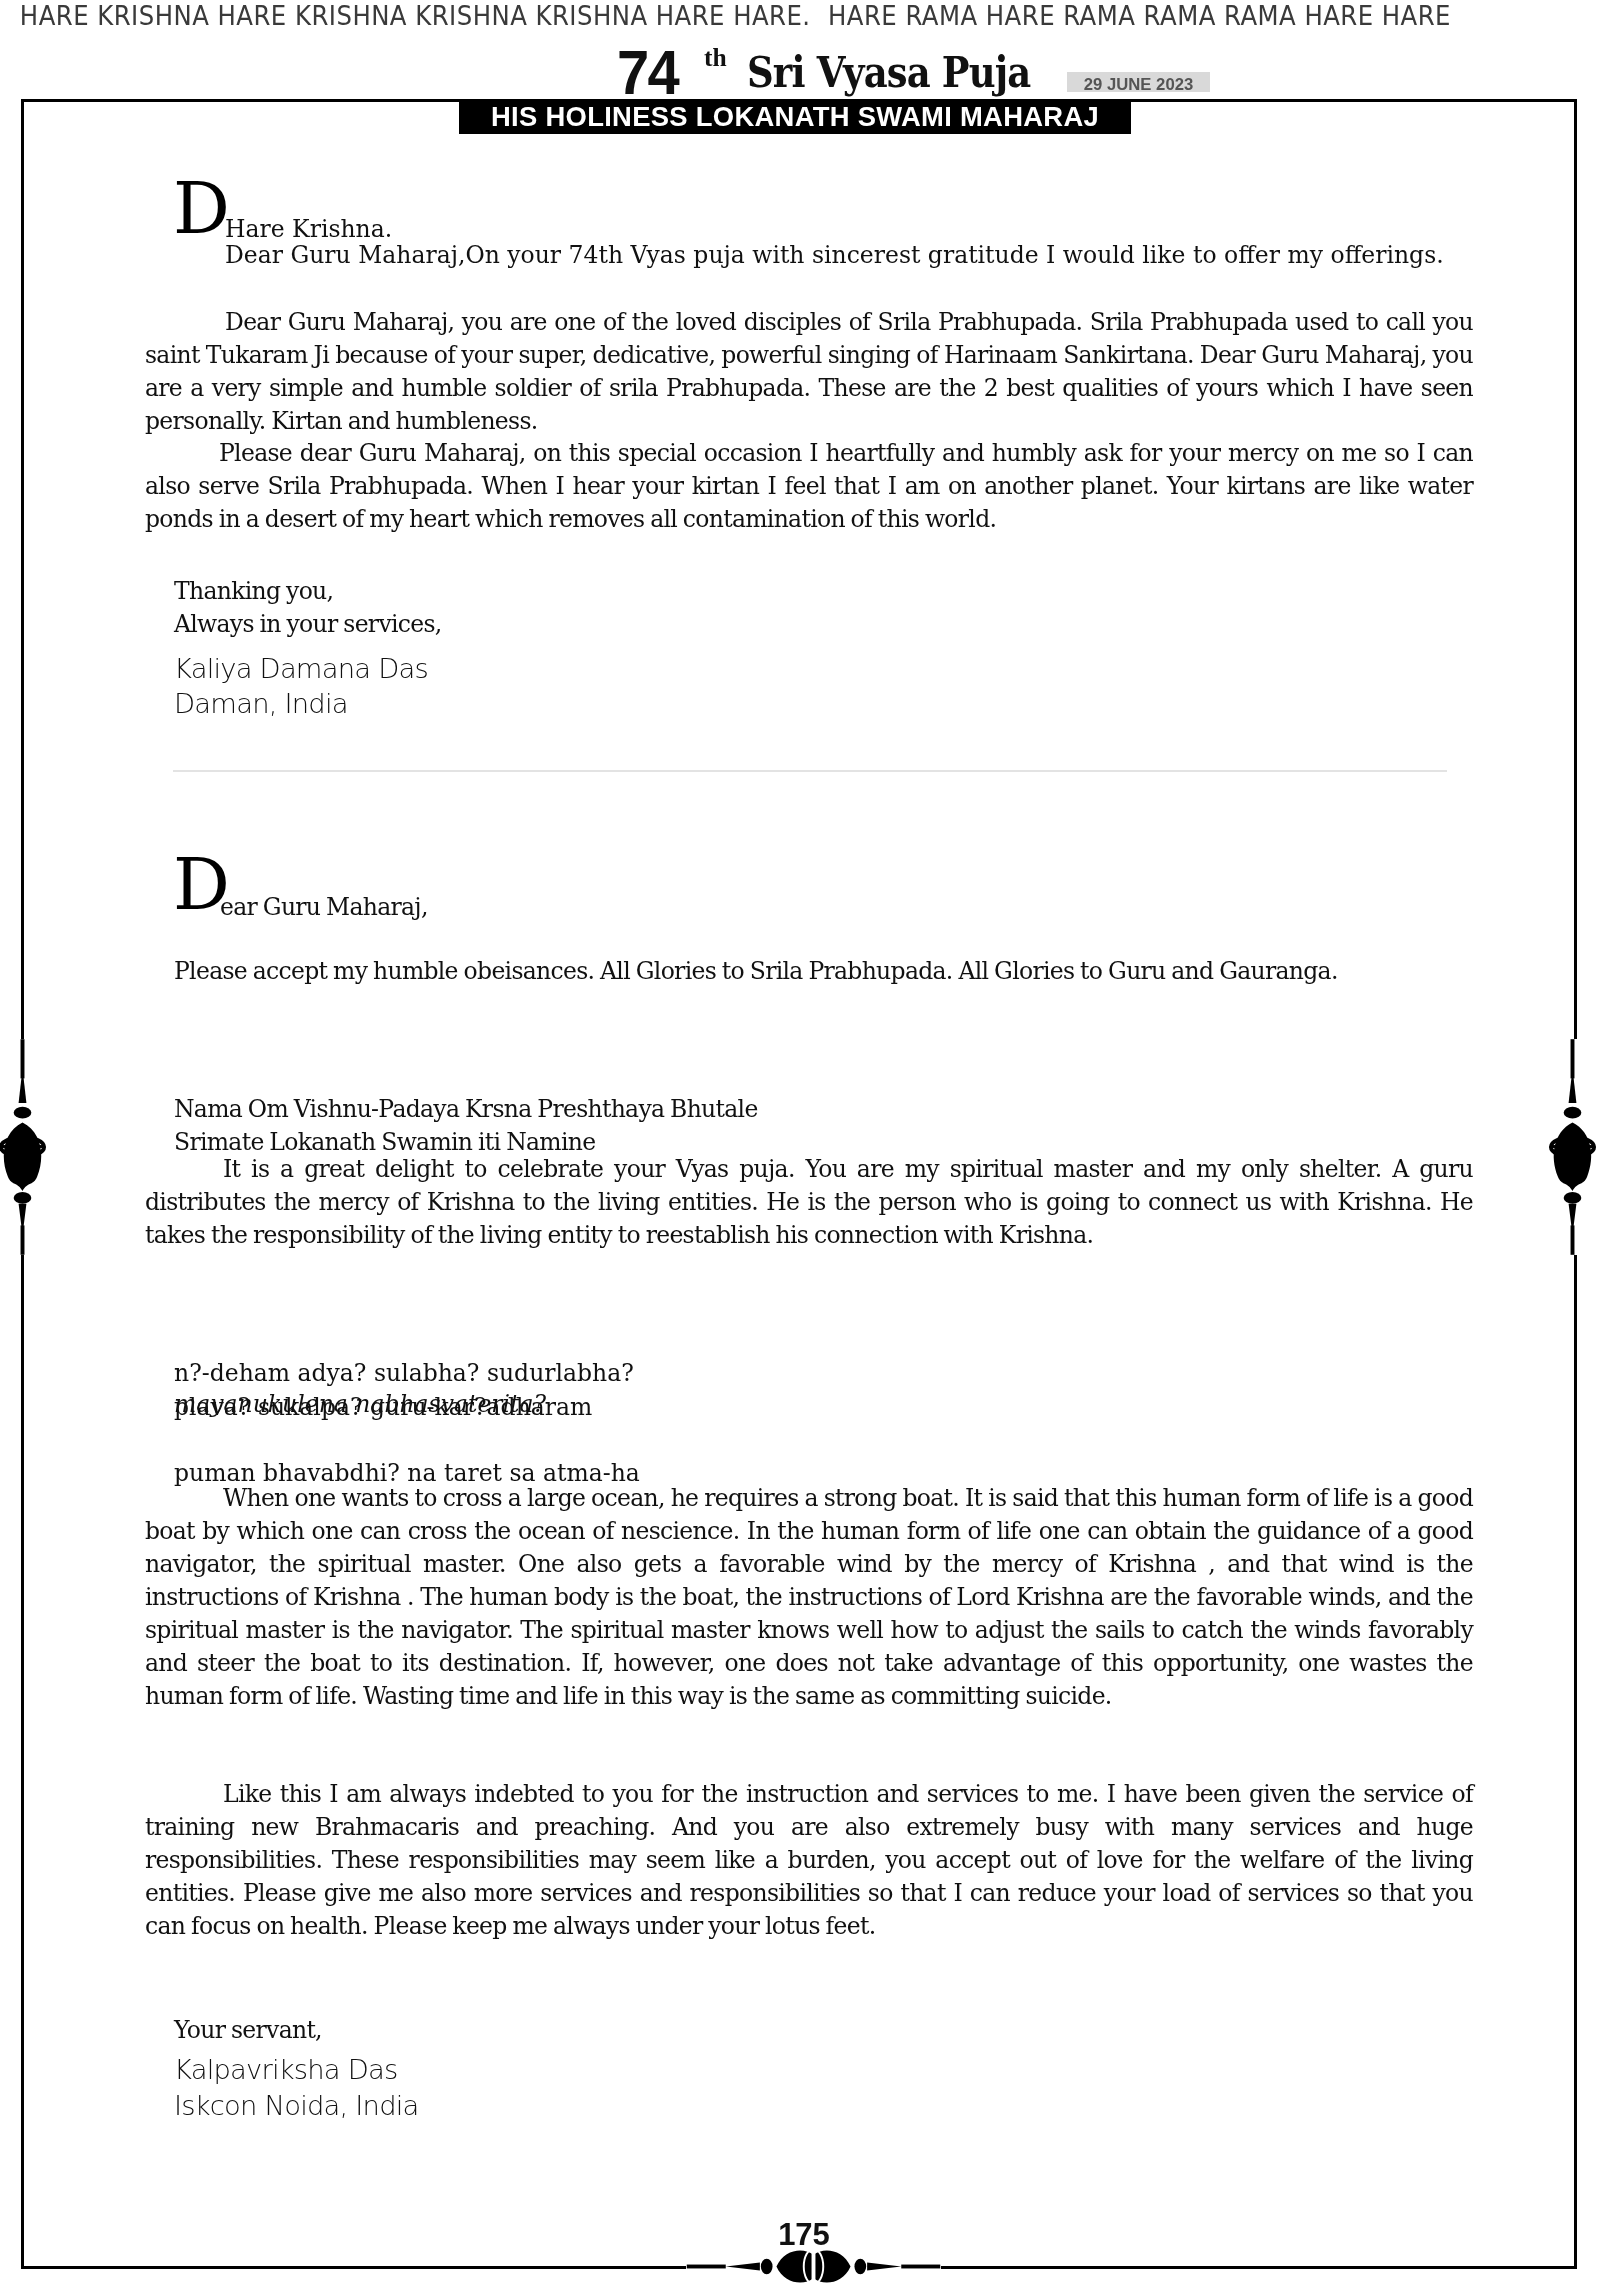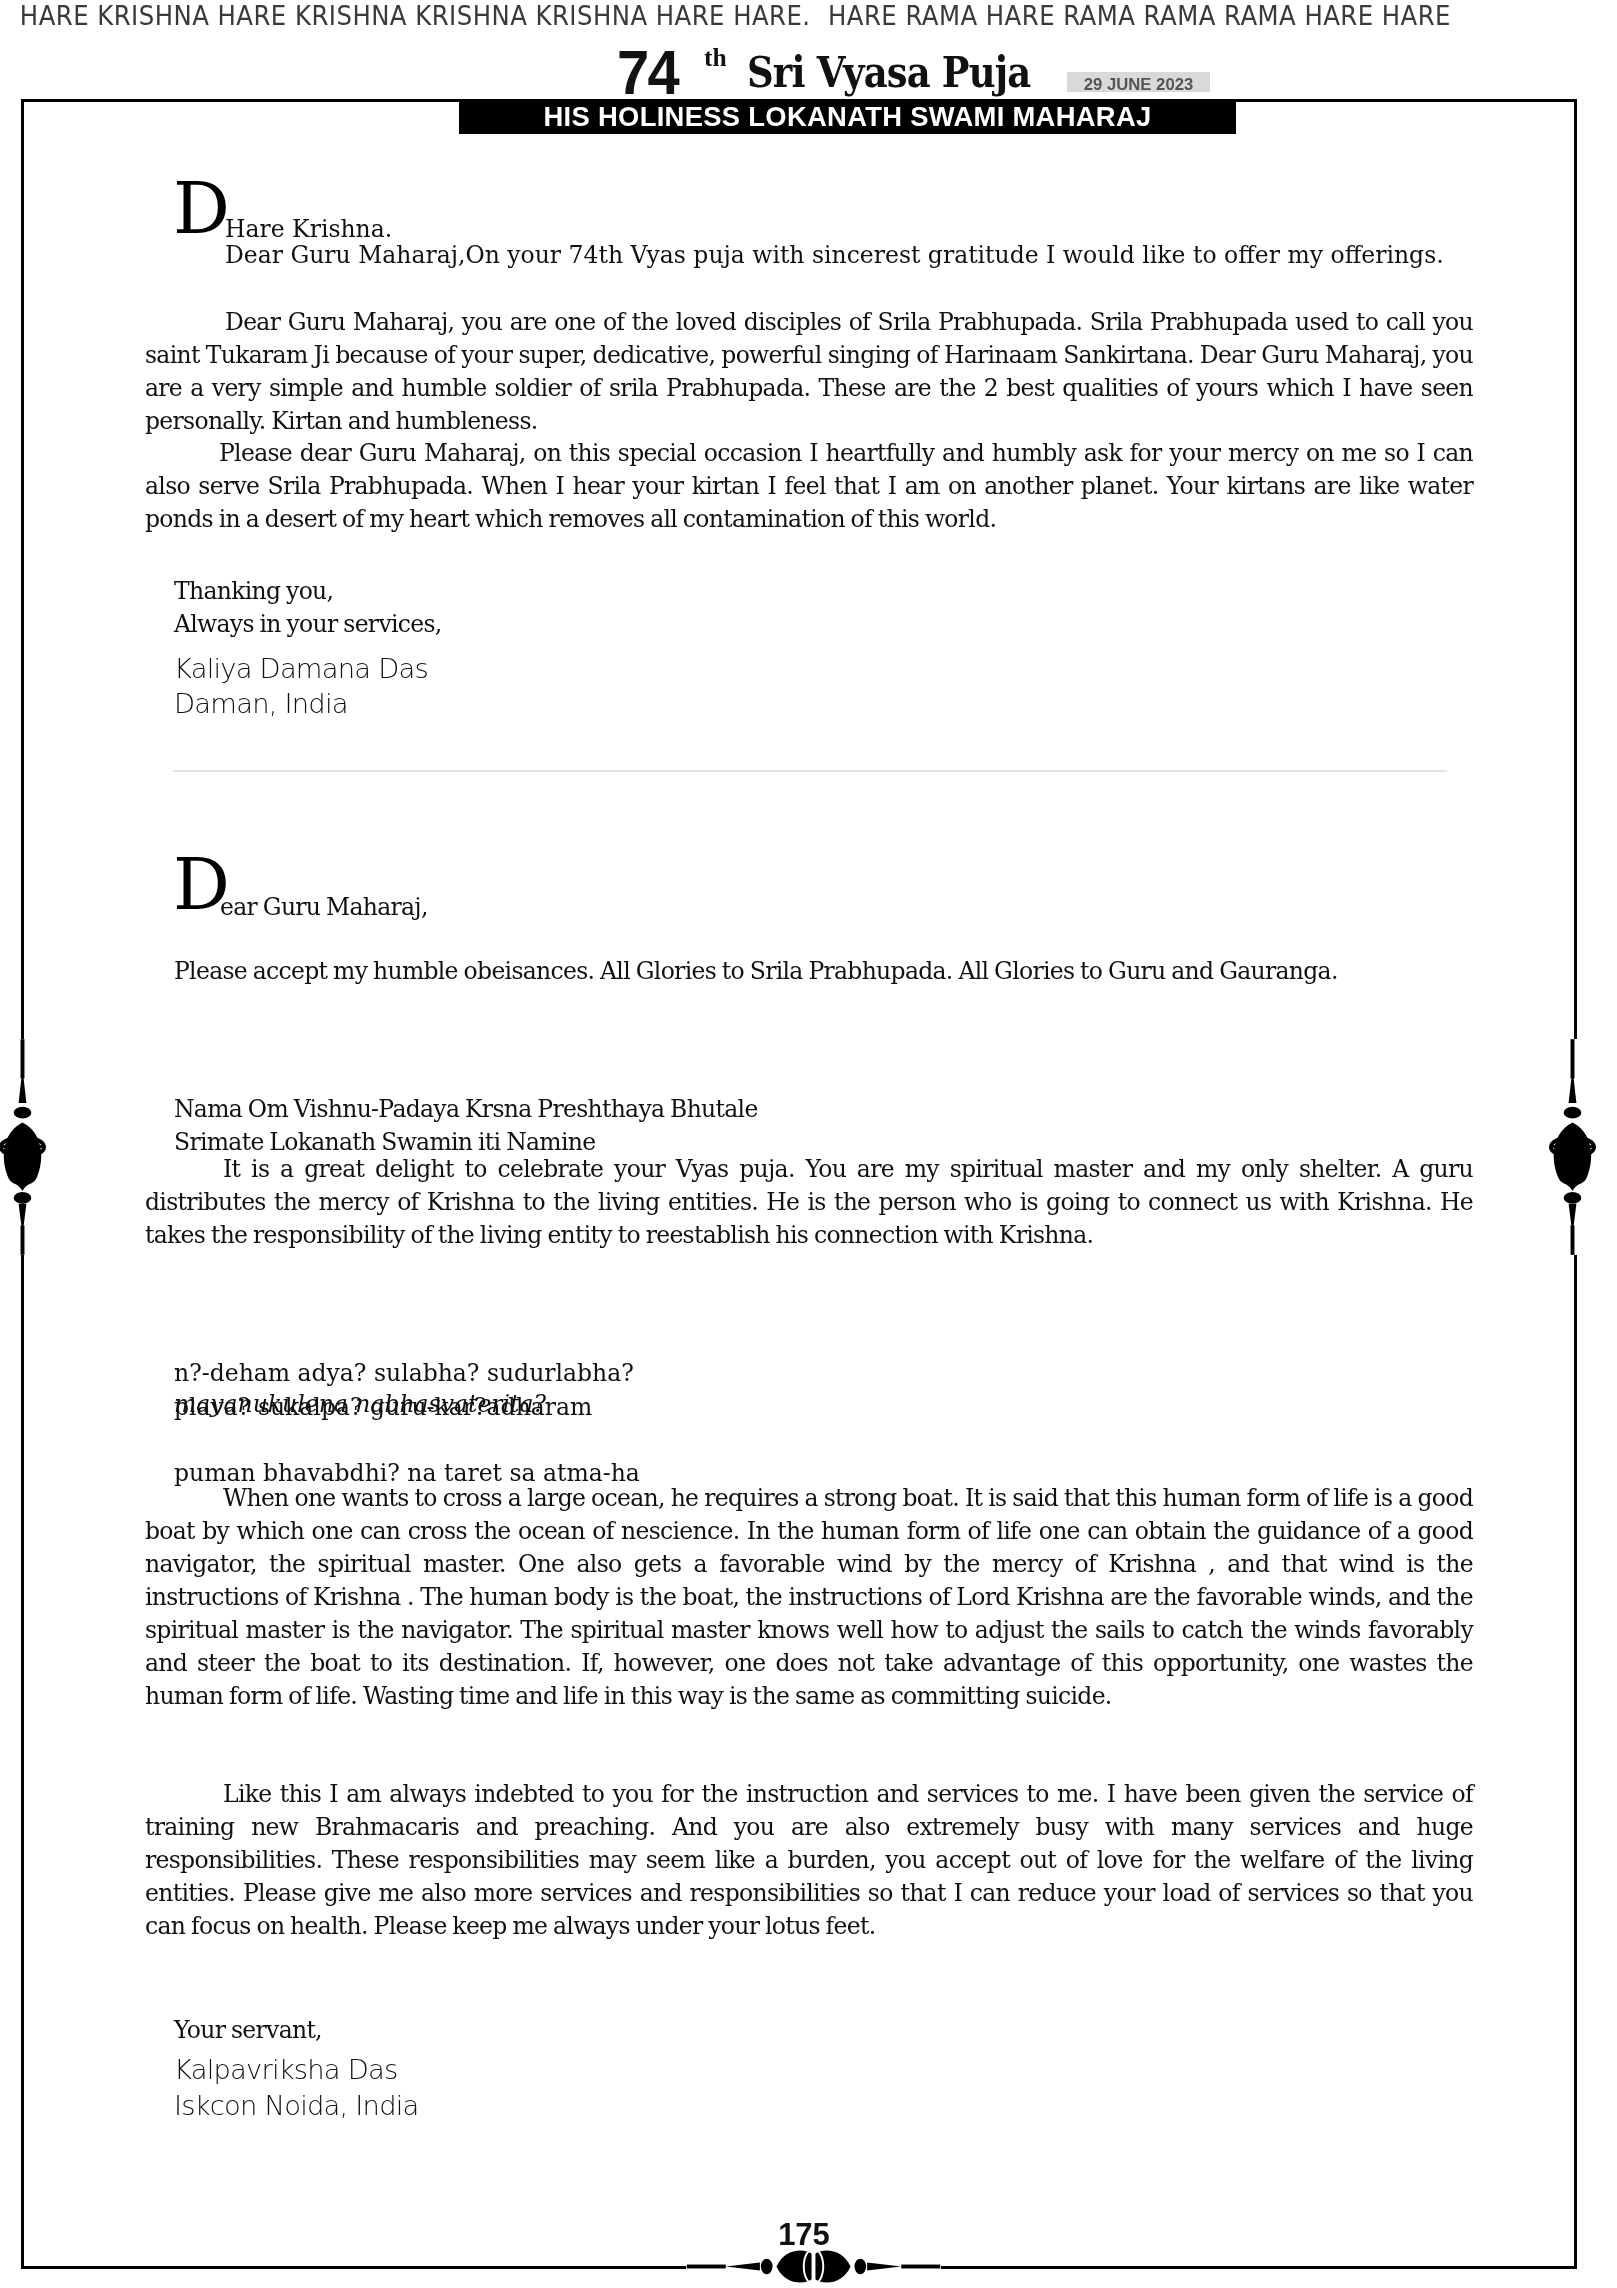--- a/index.html
+++ b/index.html
@@ -32,21 +32,21 @@
     background: #d9d9d9; color: #555;
     font-family: "Liberation Sans", sans-serif; font-weight: bold; font-size: 16.7px; line-height: 25.5px;
     text-align: center;
   }
 
   .frame {
     position: absolute; left: 20.6px; top: 99px; width: 1550px; height: 2164px;
     border: 3.9px solid #000; box-sizing: content-box;
   }
   .subtitle-band {
-    position: absolute; left: 459px; top: 99px; width: 777px; height: 35px;
+    position: absolute; left: 459px; top: 99px; width: 672px; height: 35px;
     background: #000; color: #fff;
     font-family: "Liberation Sans", sans-serif; font-weight: bold; font-size: 27.4px; line-height: 35px;
     text-align: center; letter-spacing: 0.3px;
   }
 
   .ornament-side { position: absolute; width: 49px; height: 216px; background: #fff; }
   .ornament-left { left: -2px; top: 1039px; }
   .ornament-right { left: 1548px; top: 1039px; }
   .ornament-bottom { position: absolute; left: 686px; top: 2247px; width: 255px; height: 39px; background: #fff; }
 

